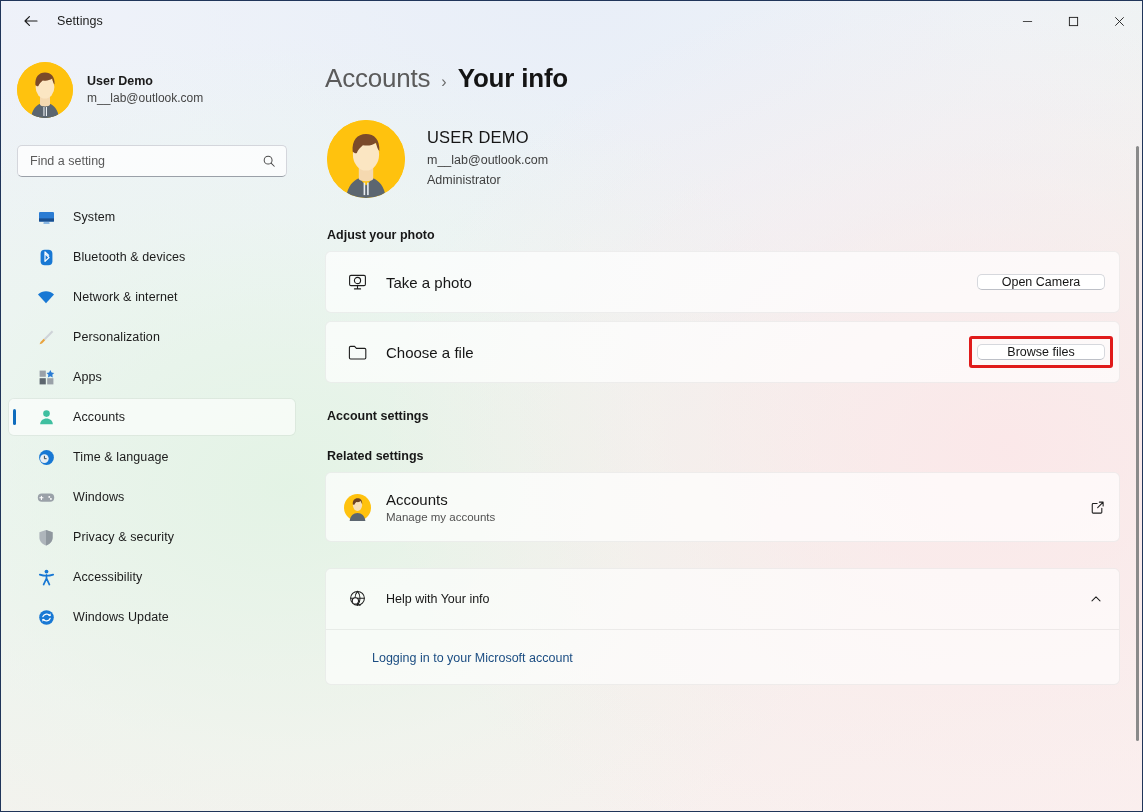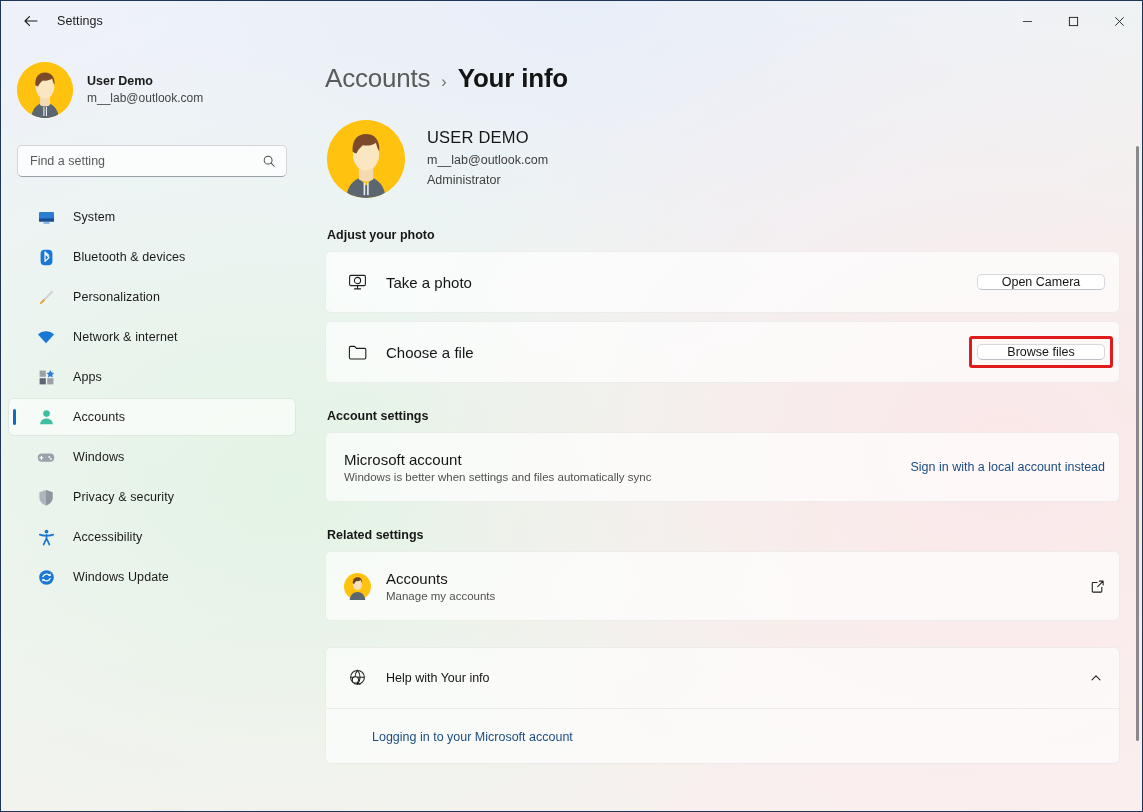--- a/index.html
+++ b/index.html
@@ -299,35 +299,35 @@
           <svg width="17" height="17" viewBox="0 0 17 17">
             <rect x="2.6" y="0.8" width="11.8" height="15.4" rx="4" fill="#1878d4"></rect>
             <path d="M7 4.6l4 3.9-4 3.9V2.8l4 3.9" fill="none" stroke="#fff" stroke-width="1.15" stroke-linejoin="round"></path>
           </svg>
         </span>
         <span class="nav-label">Bluetooth &amp; devices</span>
       </div>
 
       <div class="nav-item">
         <span class="nav-ico">
+          <svg width="18" height="17" viewBox="0 0 18 17">
+            <path d="M1 5.5C3.3 3.3 6 2.2 9 2.2s5.7 1.1 8 3.3L9 14.2z" fill="#1878d4"></path>
+          </svg>
+        </span>
+        <span class="nav-label">Network &amp; internet</span>
+      </div>
+
+      <div class="nav-item">
+        <span class="nav-ico">
           <svg width="17" height="17" viewBox="0 0 17 17">
             <path d="M13.8 1.6 15.3 3 7.2 11.2 5.7 9.7z" fill="#cfd3d8"></path>
             <path d="M5.7 9.7 7.2 11.2 4 14.4l-2.4.9.9-2.4z" fill="#e8a33d"></path>
           </svg>
         </span>
         <span class="nav-label">Personalization</span>
-      </div>
-
-      <div class="nav-item">
-        <span class="nav-ico">
-          <svg width="18" height="17" viewBox="0 0 18 17">
-            <path d="M1 5.5C3.3 3.3 6 2.2 9 2.2s5.7 1.1 8 3.3L9 14.2z" fill="#1878d4"></path>
-          </svg>
-        </span>
-        <span class="nav-label">Network &amp; internet</span>
       </div>
 
       <div class="nav-item">
         <span class="nav-ico">
           <svg width="17" height="17" viewBox="0 0 17 17">
             <rect x="1.6" y="1.6" width="6.2" height="6.2" fill="#9aa1a8"></rect>
             <rect x="1.6" y="9.2" width="6.2" height="6.2" fill="#5d666e"></rect>
             <rect x="9.2" y="9.2" width="6.2" height="6.2" fill="#9aa1a8"></rect>
             <path d="M12.3 1 13.6 3.5 16.2 3.9 14.3 5.8 14.8 8.4 12.3 7.2 9.9 8.4 10.4 5.8 8.5 3.9 11.1 3.5z" fill="#2b7cd3"></path>
           </svg>
@@ -338,20 +338,31 @@
       <div class="nav-item selected">
         <span class="nav-ico">
           <svg width="17" height="17" viewBox="0 0 17 17">
             <circle cx="8.5" cy="4.6" r="3.3" fill="#3fbfa0"></circle>
             <path d="M2.2 15.2c0-3.5 2.8-5.8 6.3-5.8s6.3 2.3 6.3 5.8z" fill="#3fbfa0"></path>
           </svg>
         </span>
         <span class="nav-label">Accounts</span>
       </div>
 
+      <div class="nav-item">
+        <span class="nav-ico">
+          <svg width="17" height="17" viewBox="0 0 17 17">
+            <circle cx="8.5" cy="8.5" r="7.4" fill="#1878d4"></circle>
+            <path d="M8.5 1.1a7.4 7.4 0 0 1 0 14.8 7.4 7.4 0 0 0 0-14.8z" fill="#0d5ca8"></path>
+            <circle cx="6.4" cy="9.6" r="4.3" fill="#e9eef3"></circle>
+            <path d="M6.4 6.8v2.9h2.2" fill="none" stroke="#3a4750" stroke-width="1"></path>
+          </svg>
+        </span>
+        <span class="nav-label">Time &amp; language</span>
+      </div>
 
       <div class="nav-item">
         <span class="nav-ico">
           <svg width="18" height="17" viewBox="0 0 18 17">
             <rect x="0.8" y="4.6" width="16.4" height="8.2" rx="4.1" fill="#9aa1a8"></rect>
             <path d="M4.4 7.2v3.2M2.8 8.8H6" stroke="#fff" stroke-width="1.1" stroke-linecap="round"></path>
             <circle cx="12.3" cy="7.9" r="0.95" fill="#fff"></circle>
             <circle cx="13.9" cy="9.9" r="0.95" fill="#fff"></circle>
           </svg>
         </span>
@@ -454,29 +465,20 @@
         </div>
         <div class="card-right">
           <span class="btn-wrap highlight" id="hl-wrap" style="--hl: #e01b1b;">
             <button class="btn">Browse files</button>
           </span>
         </div>
       </div>
 
       <div class="section-title sp">Account settings</div>
 
-      <div class="card tall">
-        <div class="card-body" style="margin-left:2px">
-          <div class="card-title">Microsoft account</div>
-          <div class="card-sub">Windows is better when settings and files automatically sync</div>
-        </div>
-        <div class="card-right">
-          <a class="link" href="#">Sign in with a local account instead</a>
-        </div>
-      </div>
 
       <div class="section-title sp">Related settings</div>
 
       <div class="card tall">
         <span class="card-ico">
           <svg width="27" height="27" viewBox="0 0 27 27">
             <circle cx="13.5" cy="13.5" r="13.5" fill="#ffc20e"></circle>
             <path d="M5.6 27c.7-5.2 3.8-8 7.9-8s7.2 2.8 7.9 8z" fill="#5c6670"></path>
             <ellipse cx="13.5" cy="11.3" rx="4.6" ry="5.6" fill="#f7e0bb"></ellipse>
             <path d="M8.8 10.2c-.3-3.8 1.7-6 4.7-6s5 1.9 4.7 5.8c-.8-.8-1-2-1.2-2.9-1.3 1-2.9 1.2-4.5.9-.9.8-1.8 1.5-2.1 2.7-.5.3-.9 0-1.6-.5z" fill="#6c4326"></path>

